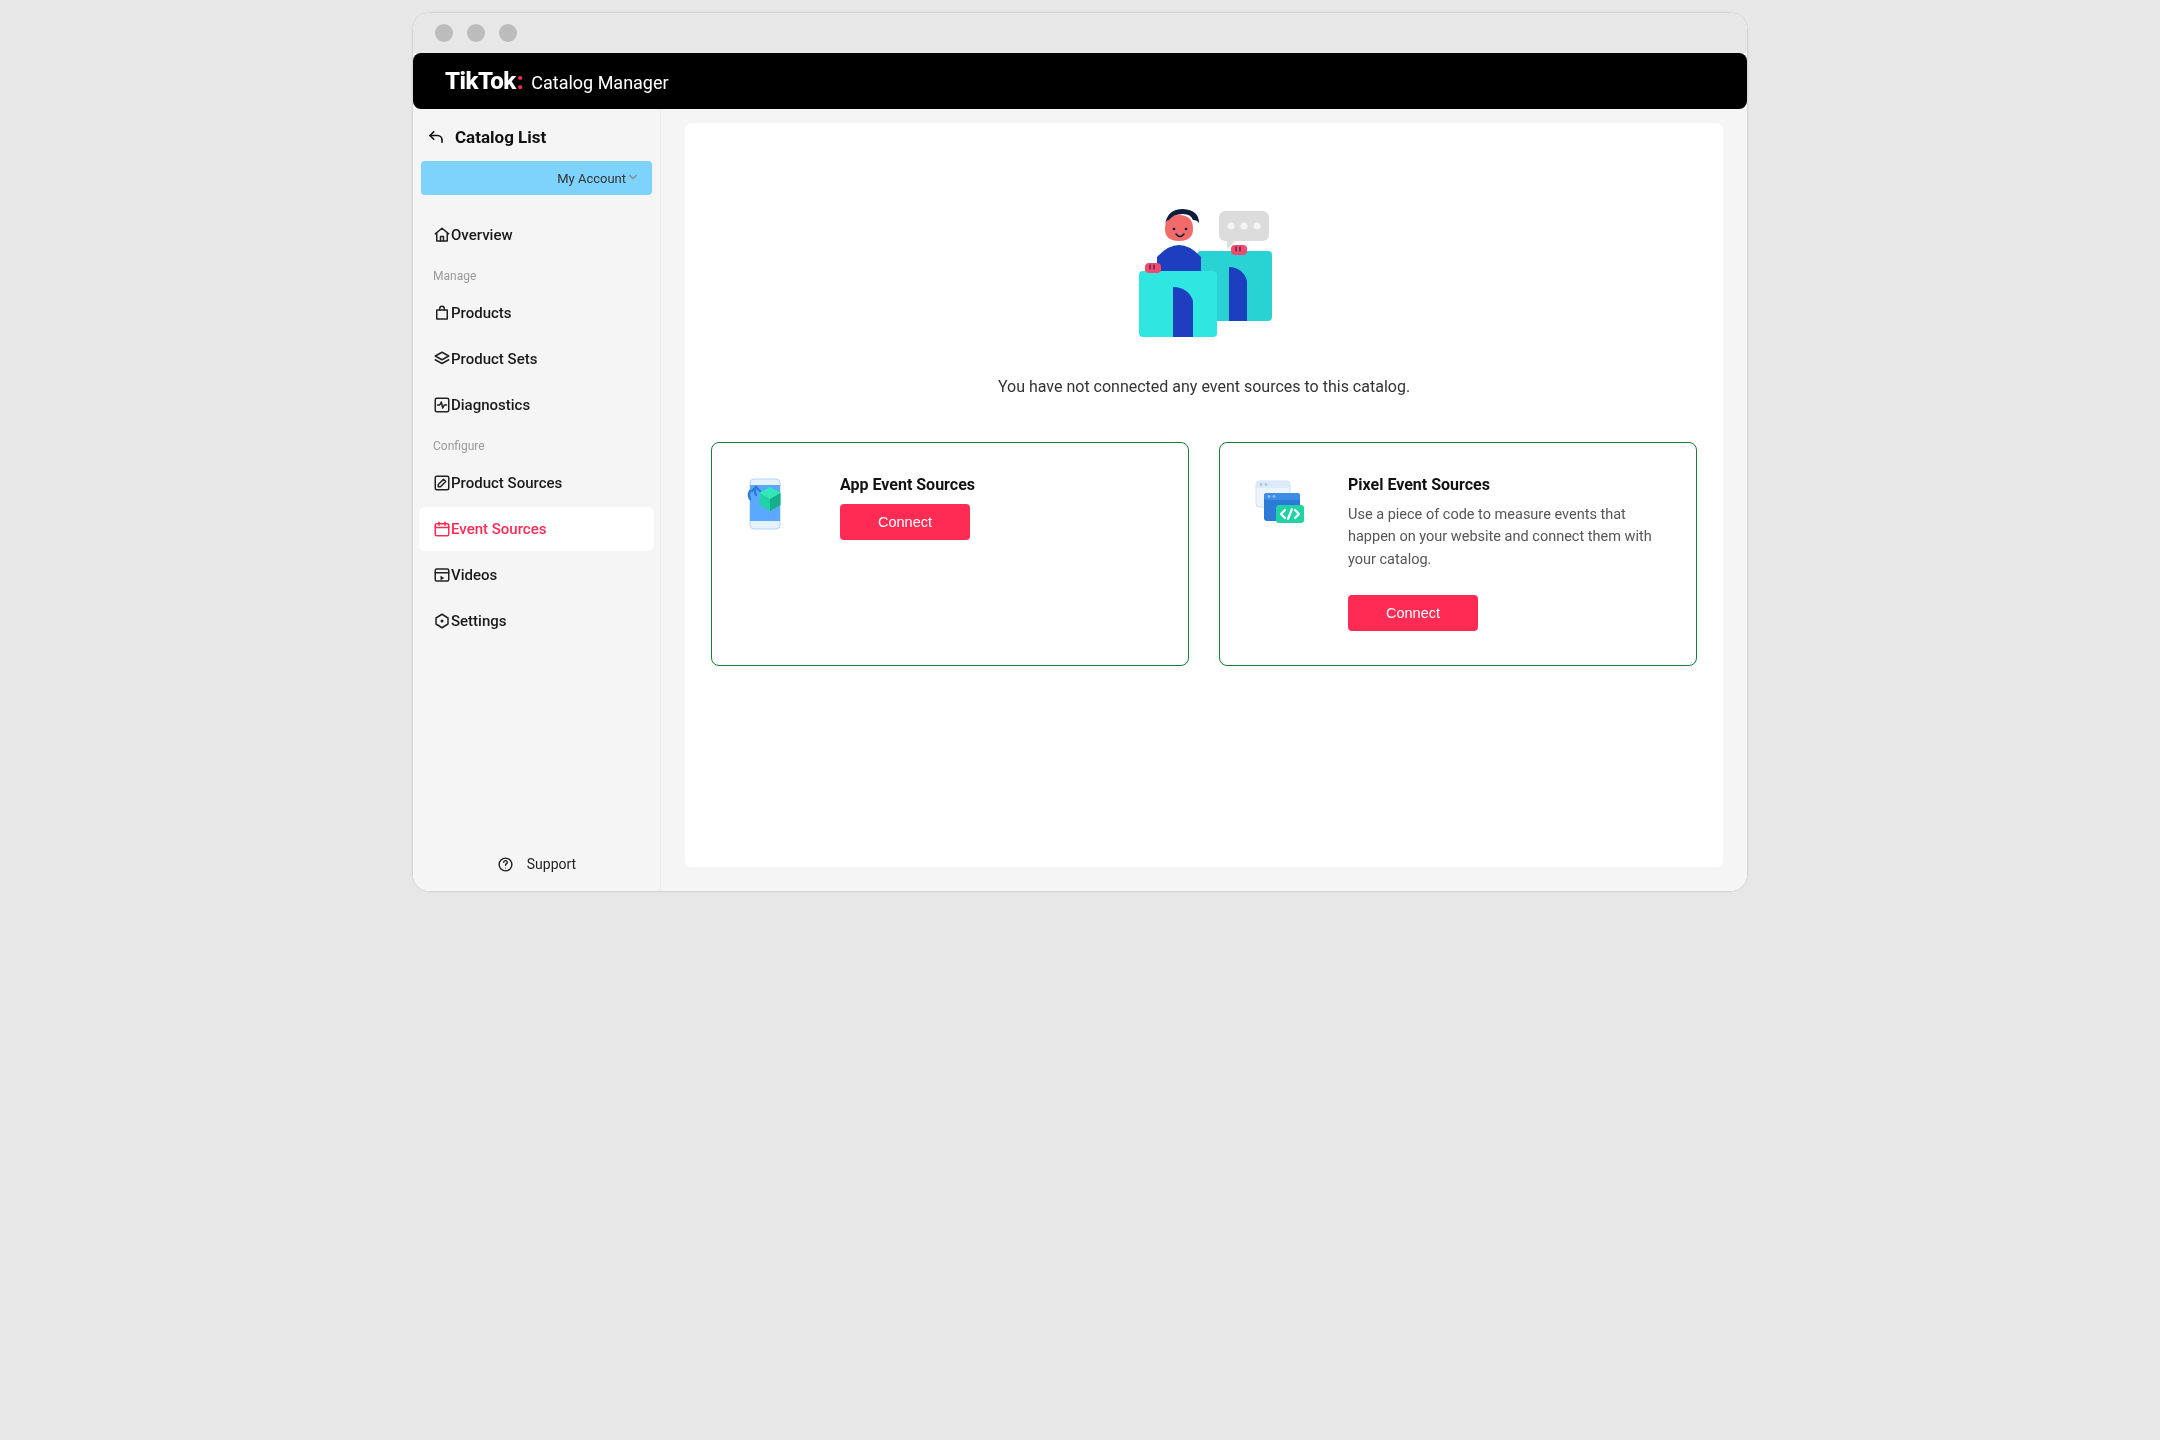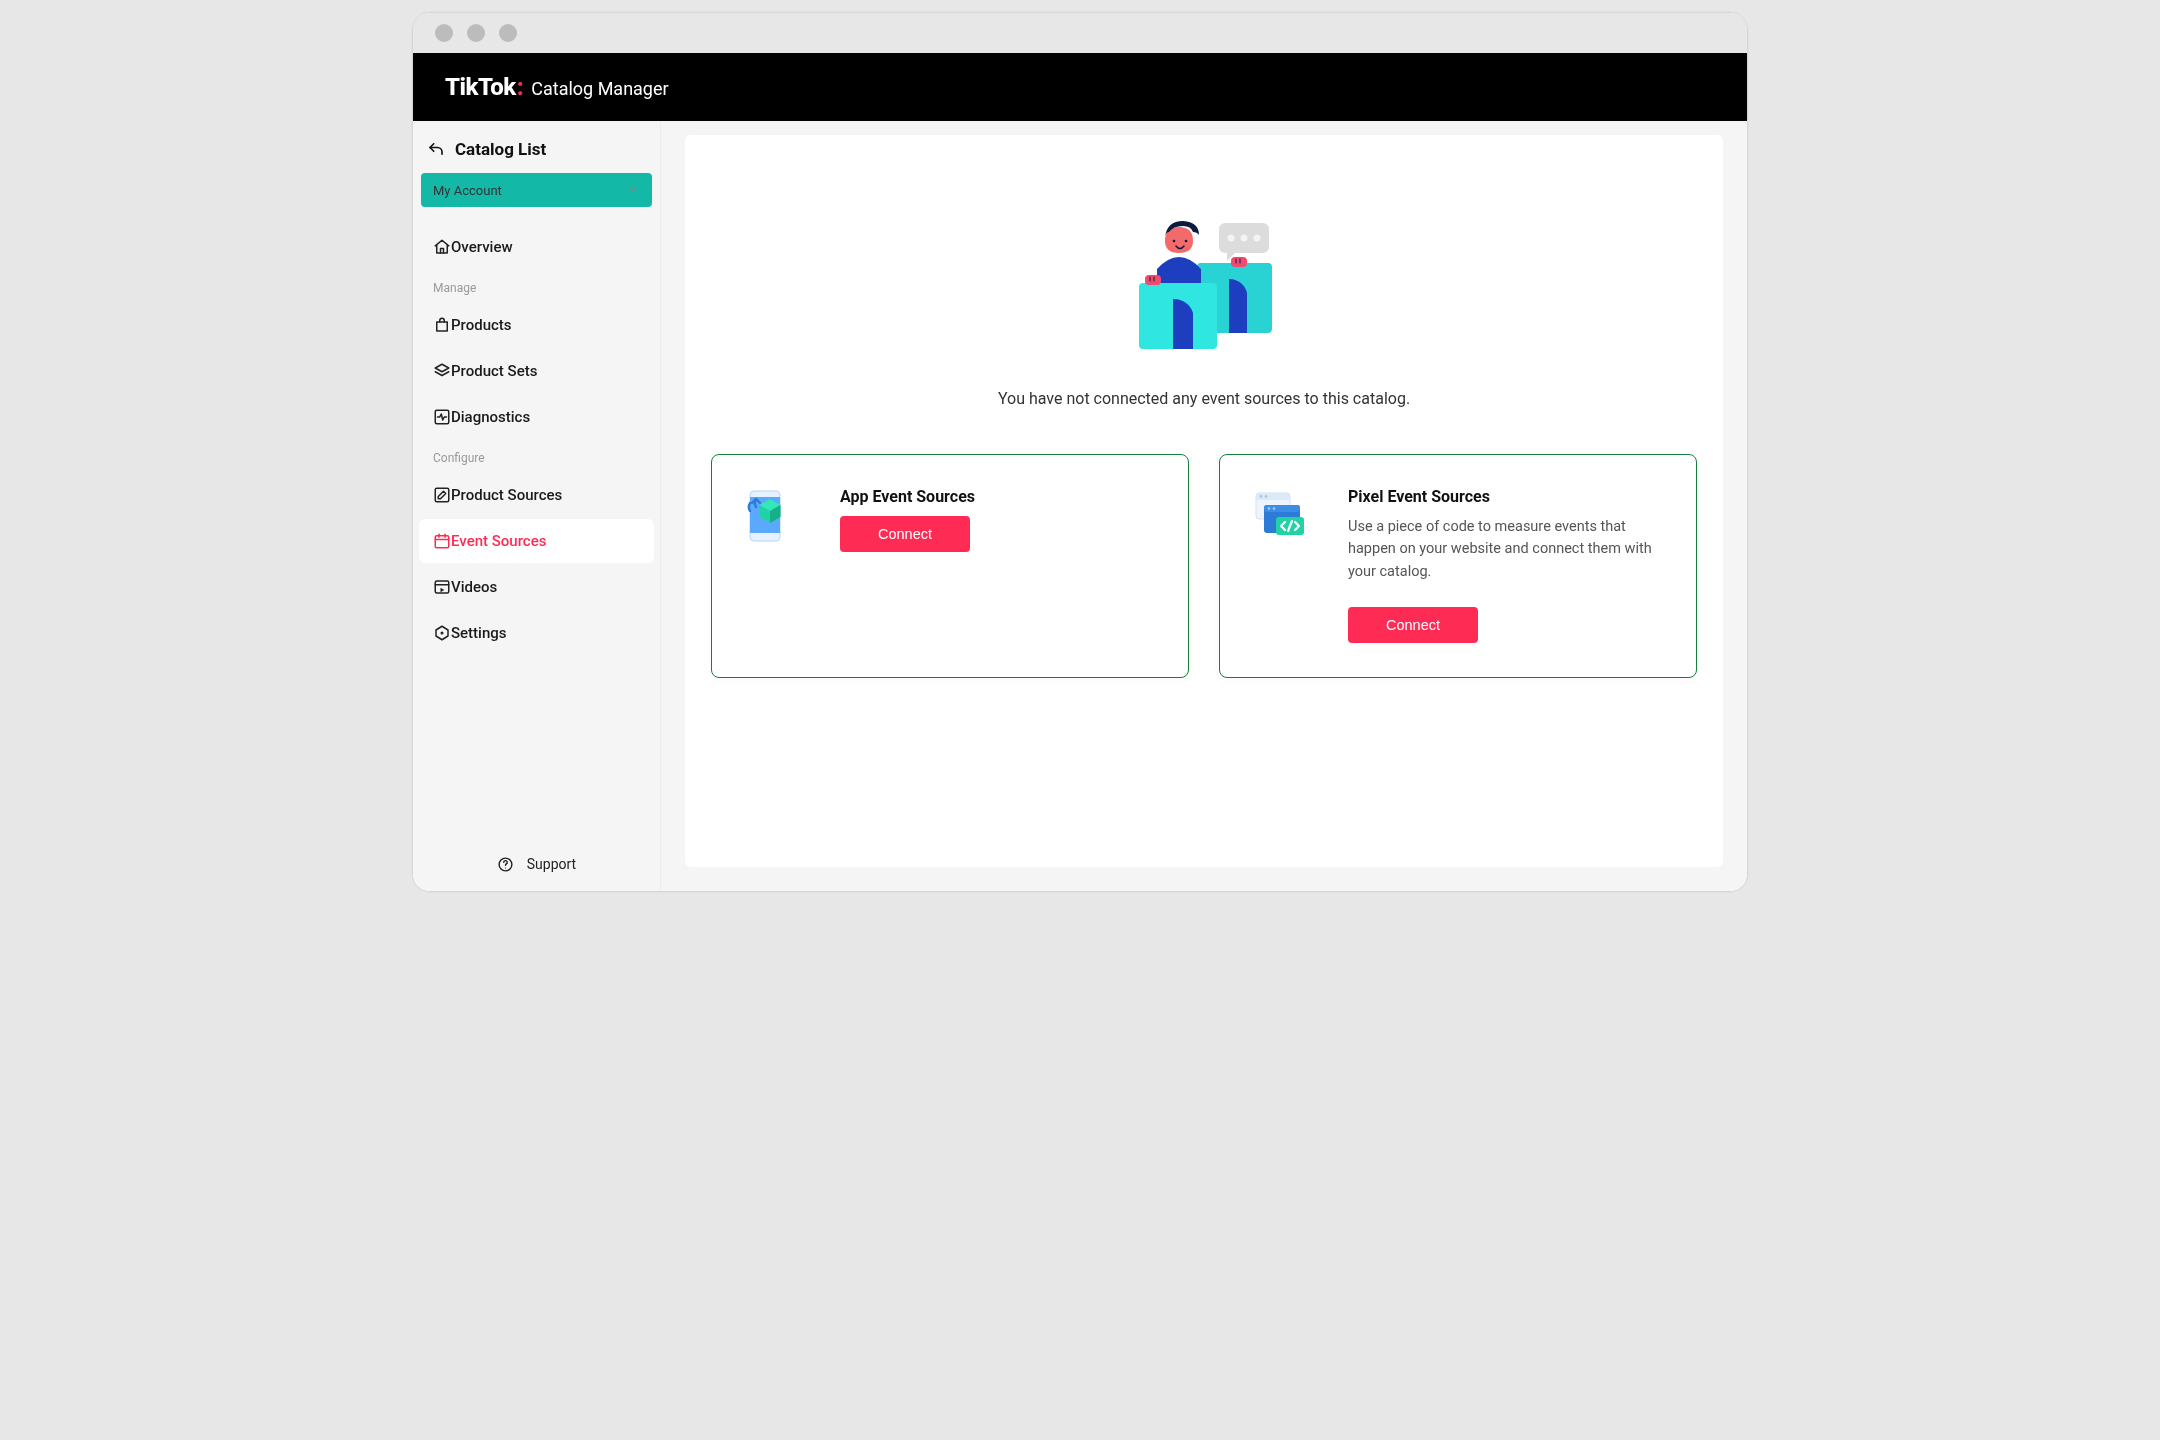--- a/index.html
+++ b/index.html
@@ -28,26 +28,27 @@
     background: #e7e7e7;
     display: flex;
     align-items: center;
     padding-left: 22px;
     gap: 14px;
   }
   .traffic-dot {
     width: 18px; height: 18px; border-radius: 50%; background: #bcbcbc;
   }
   .header {
-    height: 68px;
+    height: 56px;
     background: #000;
     display: flex;
     align-items: center;
     padding-left: 32px;
     gap: 10px;
+    border-radius: 8px;
   }
   .brand {
     display: flex; align-items: baseline; gap: 8px;
   }
   .brand-logo {
     font-weight: 800;
     font-size: 24px;
     color: #fff;
     letter-spacing: -0.5px;
   }
@@ -72,26 +73,26 @@
     border-right: 1px solid #ececec;
   }
   .sidebar-header {
     display: flex; align-items: center; gap: 10px;
     padding: 6px 16px 10px 14px;
   }
   .sidebar-header .back-icon { width: 18px; height: 18px; }
   .sidebar-title { font-size: 17px; font-weight: 700; color: #111; }
   .account-select {
     margin: 4px 8px 18px 8px;
-    background: #14b8a6;
+    background: #7dd3fc;
     border-radius: 4px;
     height: 34px;
     display: flex;
     align-items: center;
-    justify-content: space-between;
+    justify-content: flex-end;
     padding: 0 12px;
     font-size: 13px;
     color: #333;
     cursor: pointer;
   }
   .account-select .chev { color: #888; }
   .nav {
     display: flex; flex-direction: column; gap: 2px;
     padding: 0 6px;
     flex: 1;

